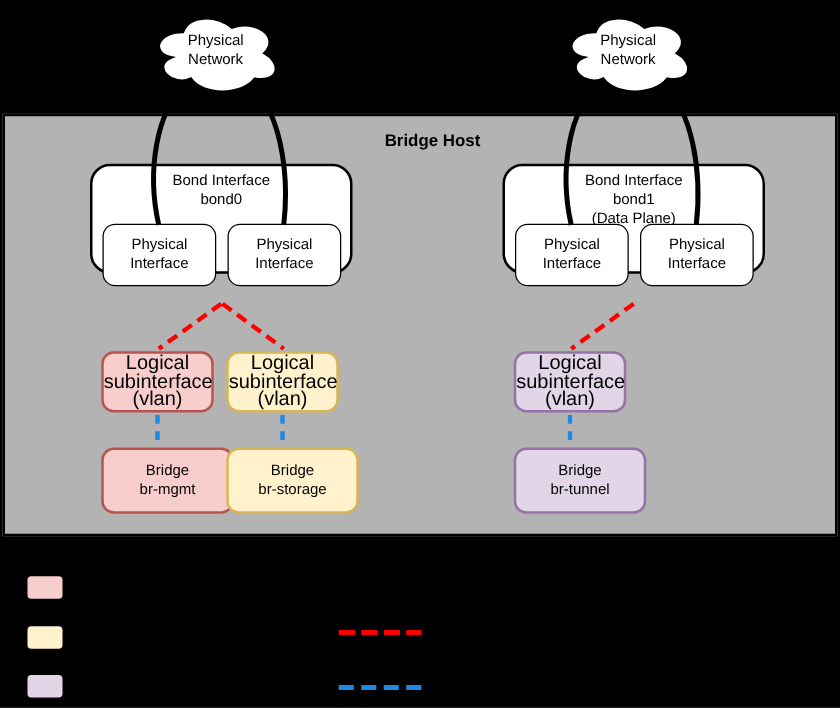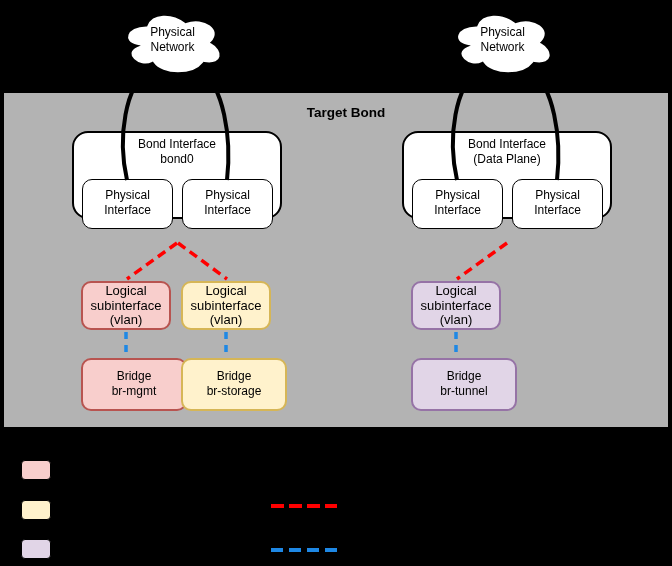--- a/index.html
+++ b/index.html
@@ -33,21 +33,21 @@
   .nic{
     position:absolute;top:46px;width:91px;height:50px;background:#fff;
     border:1.5px solid #000;border-radius:10px;box-sizing:border-box;
     text-align:center;font-size:12px;line-height:15px;padding-top:8px;
   }
   .nic.n1{left:8px;}
   .nic.n2{left:108px;}
   .sub{
     position:absolute;top:281px;width:90px;height:49px;
     border:2px solid;border-radius:10px;box-sizing:border-box;
-    text-align:center;font-size:13px;line-height:14.5px;padding-top:1px;z-index:2;
+    text-align:center;font-size:16px;line-height:14.5px;padding-top:1px;z-index:2;
   }
   .bridge{
     position:absolute;top:358px;width:106px;height:53px;
     border:2px solid;border-radius:10px;box-sizing:border-box;
     text-align:center;font-size:12px;line-height:15px;padding-top:9px;z-index:2;
   }
   .c-mgmt{background:#f8cecc;border-color:#b85450;}
   .c-storage{background:#fff2cc;border-color:#d6b656;}
   .c-tunnel{background:#e1d5e7;border-color:#9673a6;}
   .pos-1{left:81px;}
@@ -61,21 +61,21 @@
   .sw-2{top:500px;}
   .sw-3{top:539px;}
   .b{font-weight:normal;}
 </style>
 </head>
 <body>
 
 <div class="canvas">
 
   <div class="host-box"></div>
-  <div class="host-label">Target Bond</div>
+  <div class="host-label">Bridge Host</div>
 
   <svg class="overlay-svg" width="672" height="566" viewBox="0 0 672 566">
 
     <g>
       <path transform="translate(120,8)" fill="#ffffff" stroke-width="2.5" d="M 26.25 17.25 C 5.25 17.25 0 34.5 16.8 37.95 C 0 45.54 18.9 62.1 32.55 55.2 C 42 69 73.5 69 84 55.2 C 105 58.65 105 41.4 91.875 34.5 C 105 20.7 84 6.9 65.625 13.8 C 52.5 3.45 31.5 3.45 26.25 17.25 Z" stroke="#000000"></path>
     </g>
     <g>
       <path transform="translate(450,8)" fill="#ffffff" stroke-width="2.5" d="M 26.25 17.25 C 5.25 17.25 0 34.5 16.8 37.95 C 0 45.54 18.9 62.1 32.55 55.2 C 42 69 73.5 69 84 55.2 C 105 58.65 105 41.4 91.875 34.5 C 105 20.7 84 6.9 65.625 13.8 C 52.5 3.45 31.5 3.45 26.25 17.25 Z" stroke="#000000"></path>
     </g>
 
@@ -116,20 +116,21 @@
     </div>
     <div class="nic n2">
       <span class="line">Physical</span>
       <span class="line">Interface</span>
     </div>
   </div>
 
   <div class="bond b1">
     <div class="bond-title">
       <span class="line">Bond Interface</span>
+      <span class="line b">bond1</span>
       <span class="line">(Data Plane)</span>
     </div>
     <div class="nic n1">
       <span class="line">Physical</span>
       <span class="line">Interface</span>
     </div>
     <div class="nic n2">
       <span class="line">Physical</span>
       <span class="line">Interface</span>
     </div>

